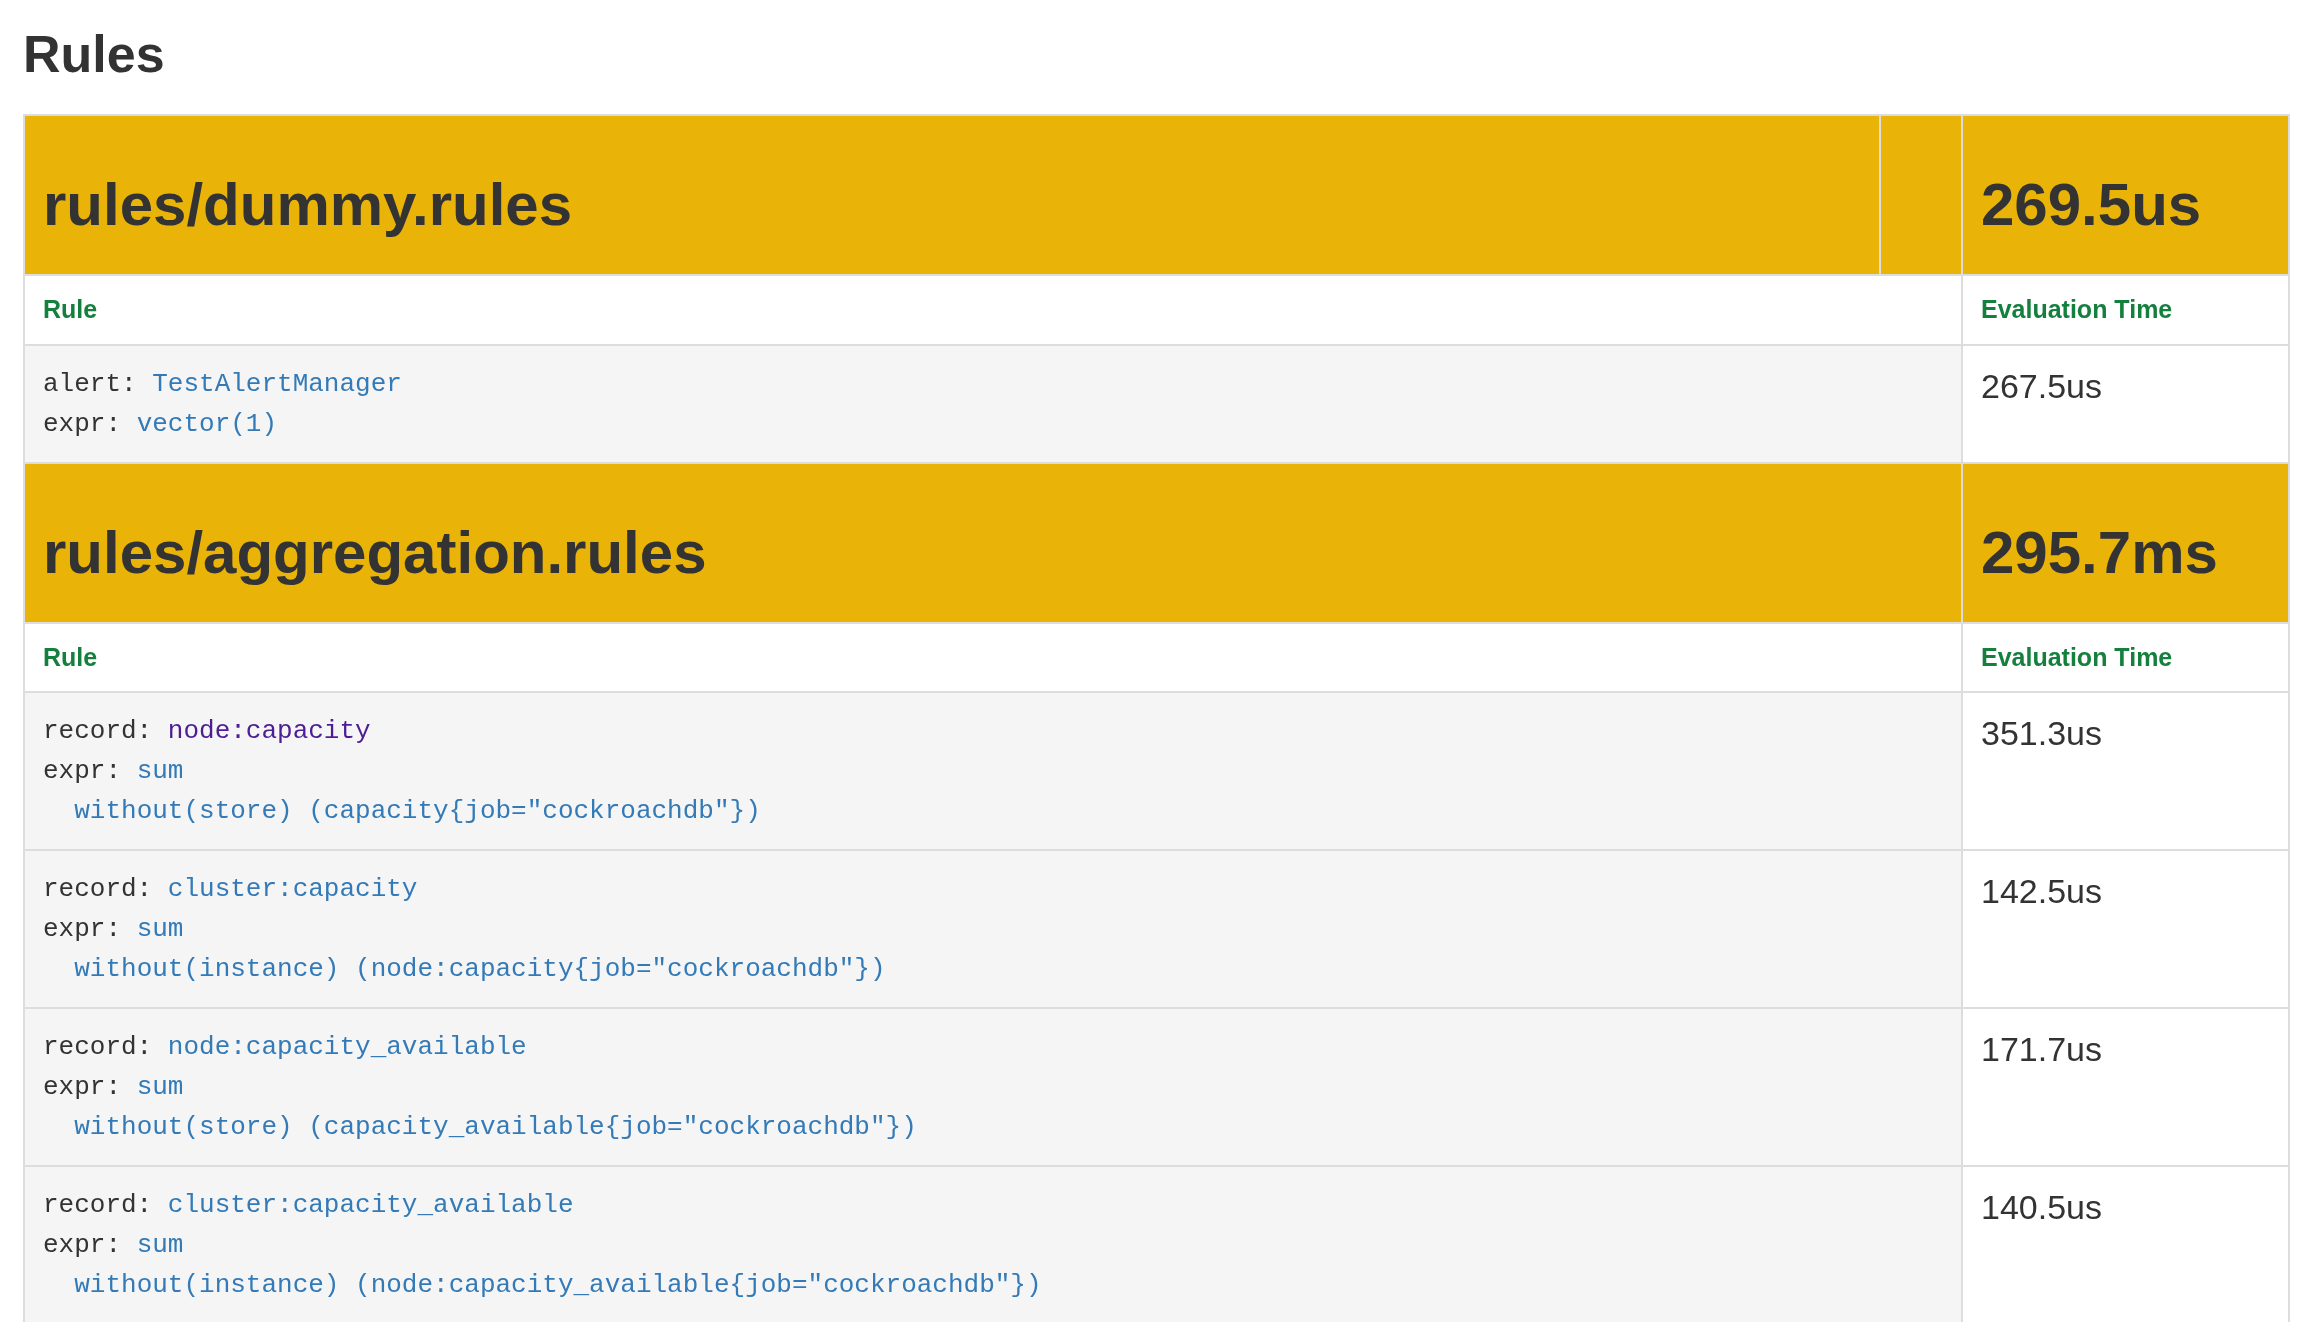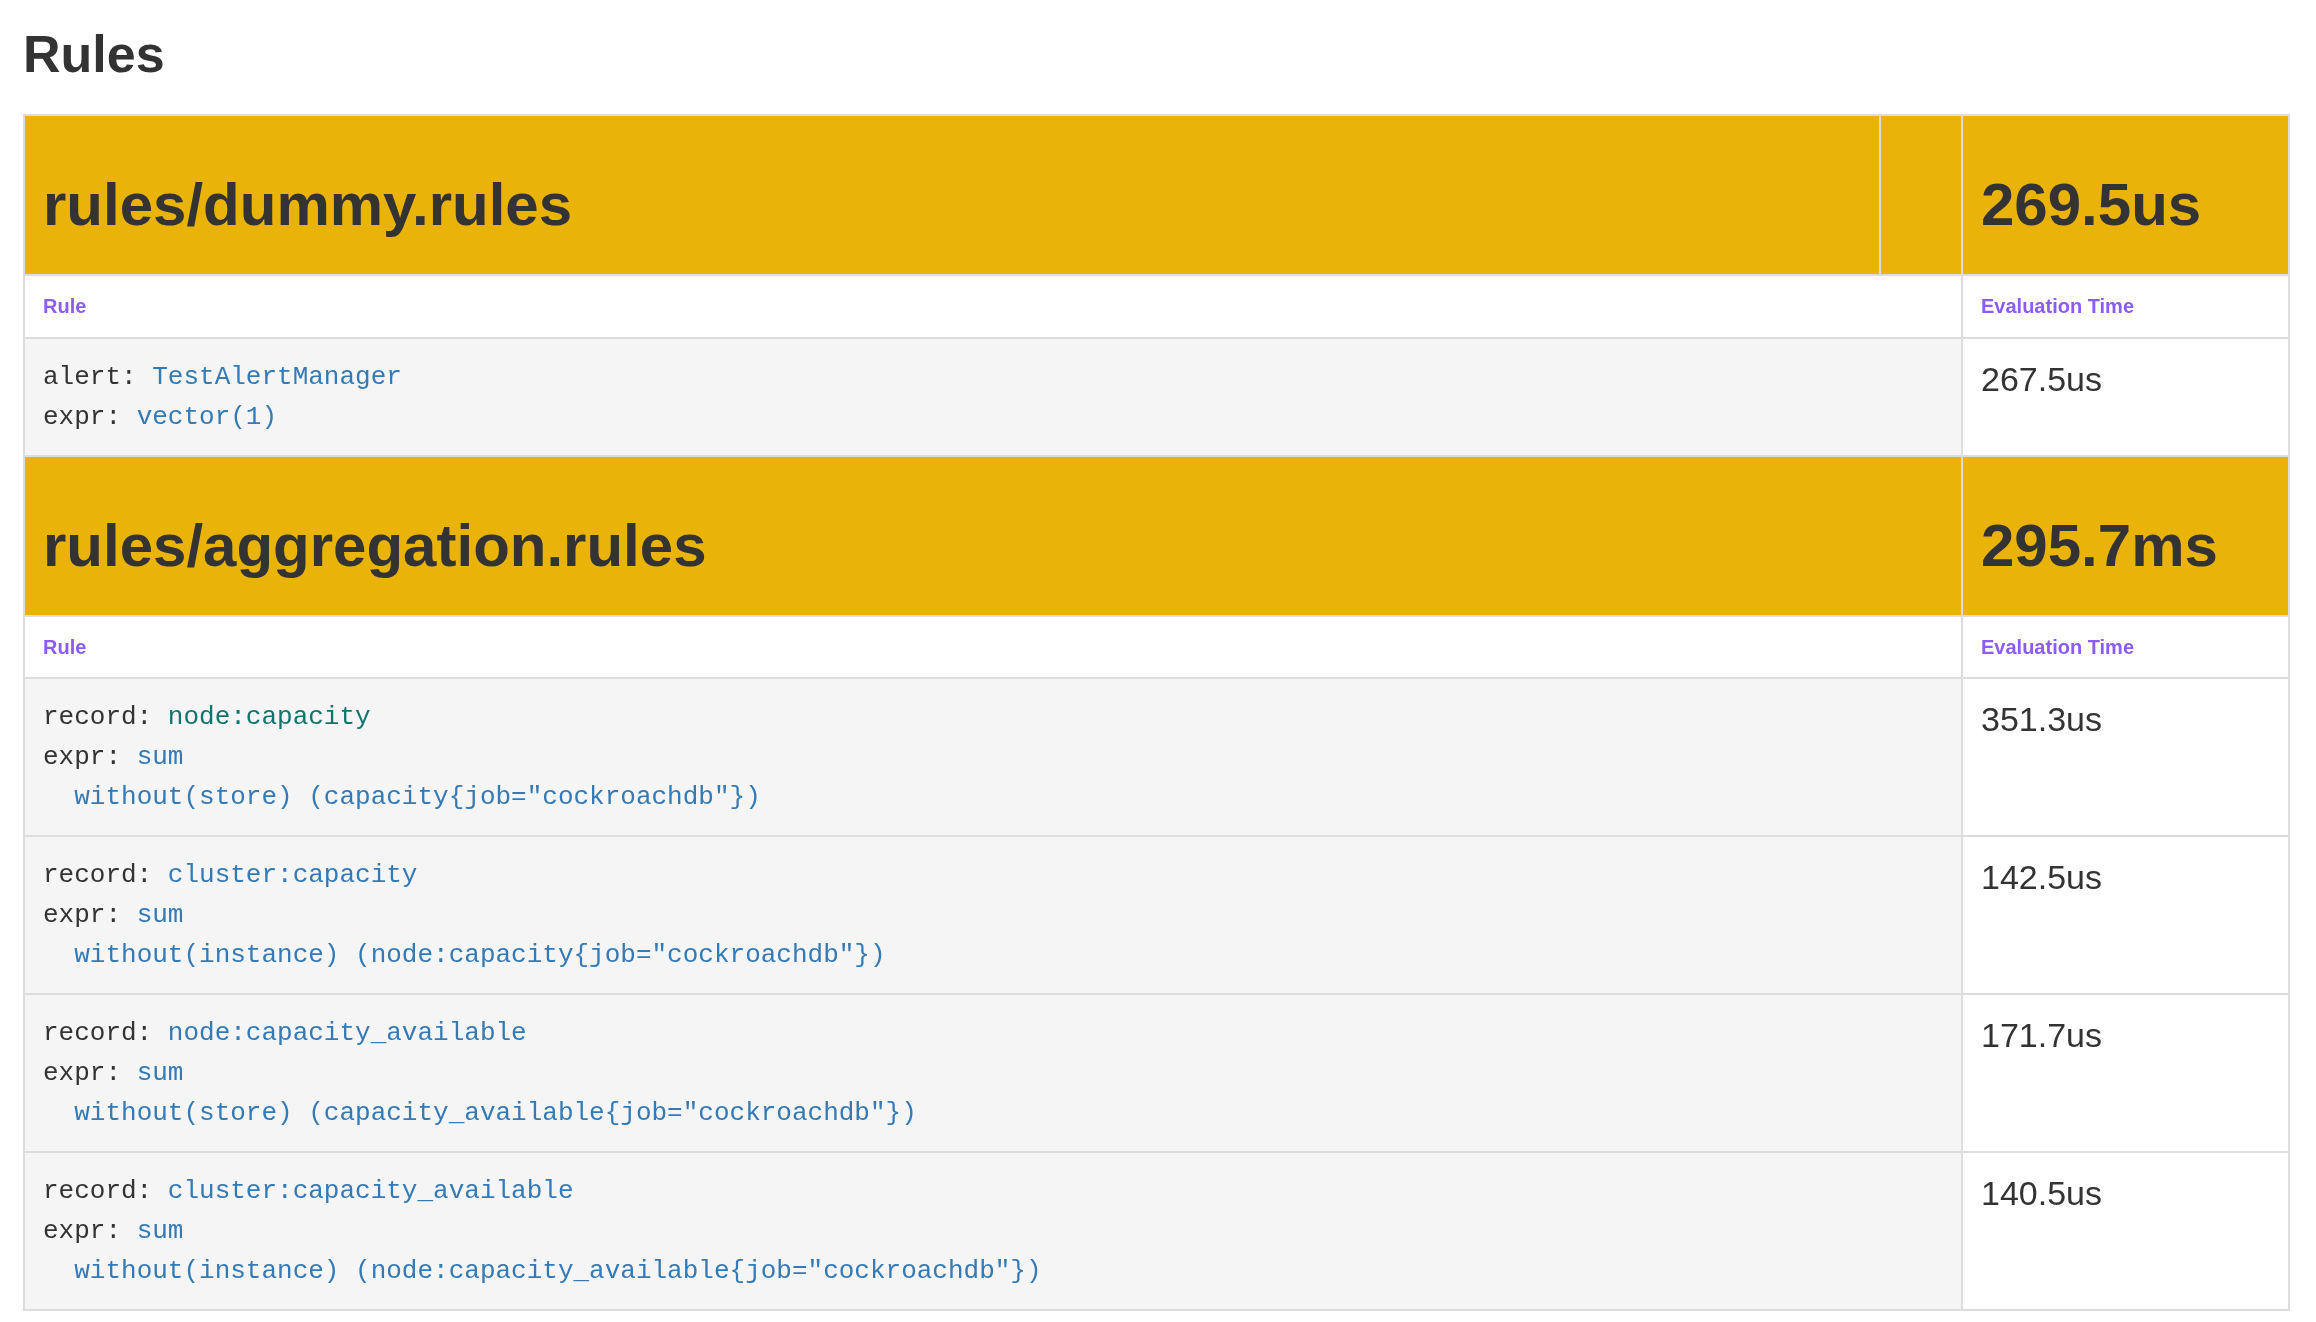--- a/index.html
+++ b/index.html
@@ -46,26 +46,26 @@
     font-size: 60px;
     line-height: 66px;
     font-weight: 600;
     margin: 40px 0 20px 0;
     color: #333333;
     white-space: nowrap;
   }
   
   tr.col-header th {
     padding: 16px 18px;
-    font-size: 20px;
+    font-size: 25px;
     font-weight: 700;
     background: #ffffff;
     height: 53px;
     box-sizing: border-box;
-    color: #8b5cf6;
+    color: #15803d;
   }
   
   td.rule-cell {
     background: #f5f5f5;
     padding: 18px 18px;
   }
   td.rule-cell pre {
     margin: 0;
     font-family: "Liberation Mono", "DejaVu Sans Mono", monospace;
     font-size: 26px;
@@ -131,21 +131,21 @@
         <h2>295.7ms</h2>
       </td>
     </tr>
     <tr class="col-header">
       <th colspan="2">Rule</th>
       <th>Evaluation Time</th>
     </tr>
 
   <tr class="rule-row">
     <td class="rule-cell" colspan="2">
-      <pre><span>record: </span><a class="rule-link" style="color: #0f766e;">node:capacity</a><span>
+      <pre><span>record: </span><a class="rule-link" style="color: #4c1d95;">node:capacity</a><span>
 </span><span>expr: </span><a class="rule-link" style="color: rgb(51, 122, 183);">sum
   without(store) (capacity{job="cockroachdb"})</a></pre>
     </td>
     <td class="time-cell">351.3us</td>
   </tr>
 
   <tr class="rule-row">
     <td class="rule-cell" colspan="2">
       <pre><span>record: </span><a class="rule-link" style="color: rgb(51, 122, 183);">cluster:capacity</a><span>
 </span><span>expr: </span><a class="rule-link" style="color: rgb(51, 122, 183);">sum

